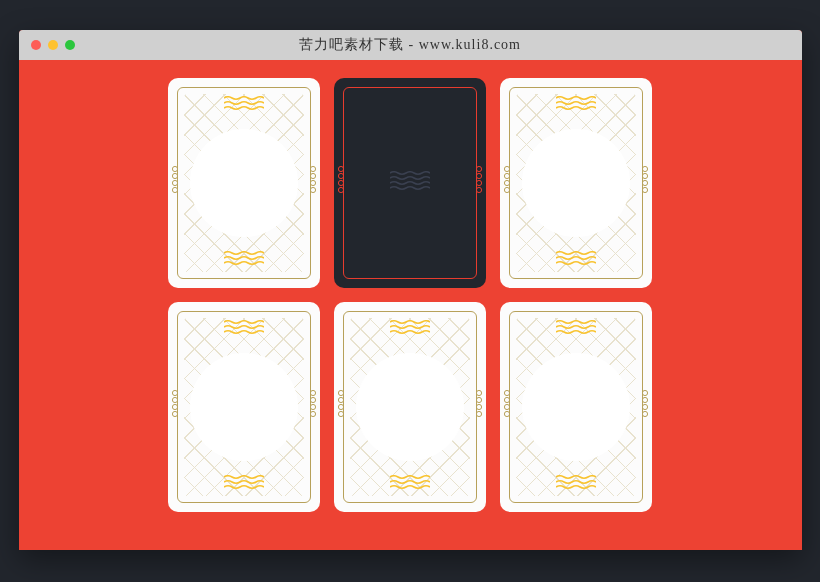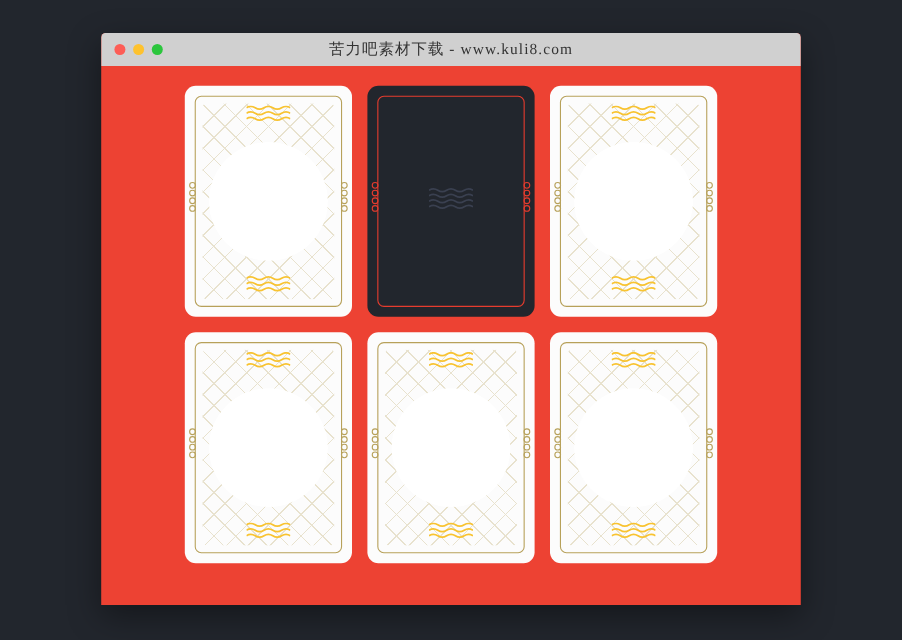--- a/index.html
+++ b/index.html
@@ -8,21 +8,21 @@
     width: 820px;
     height: 582px;
     overflow: hidden;
     font-family: "SimSun", "宋体", serif;
     display: flex;
     align-items: flex-start;
     justify-content: center;
     padding-top: 30px;
   }
   .window {
-    width: 636px;
+    width: 783px;
     height: 520px;
     background: #ed4233;
     border-radius: 4px 4px 0 0;
     box-shadow: 0 10px 30px rgba(0,0,0,.4);
     overflow: hidden;
   }
   .titlebar {
     height: 30px;
     background: #d0d0d0;
     display: flex;

